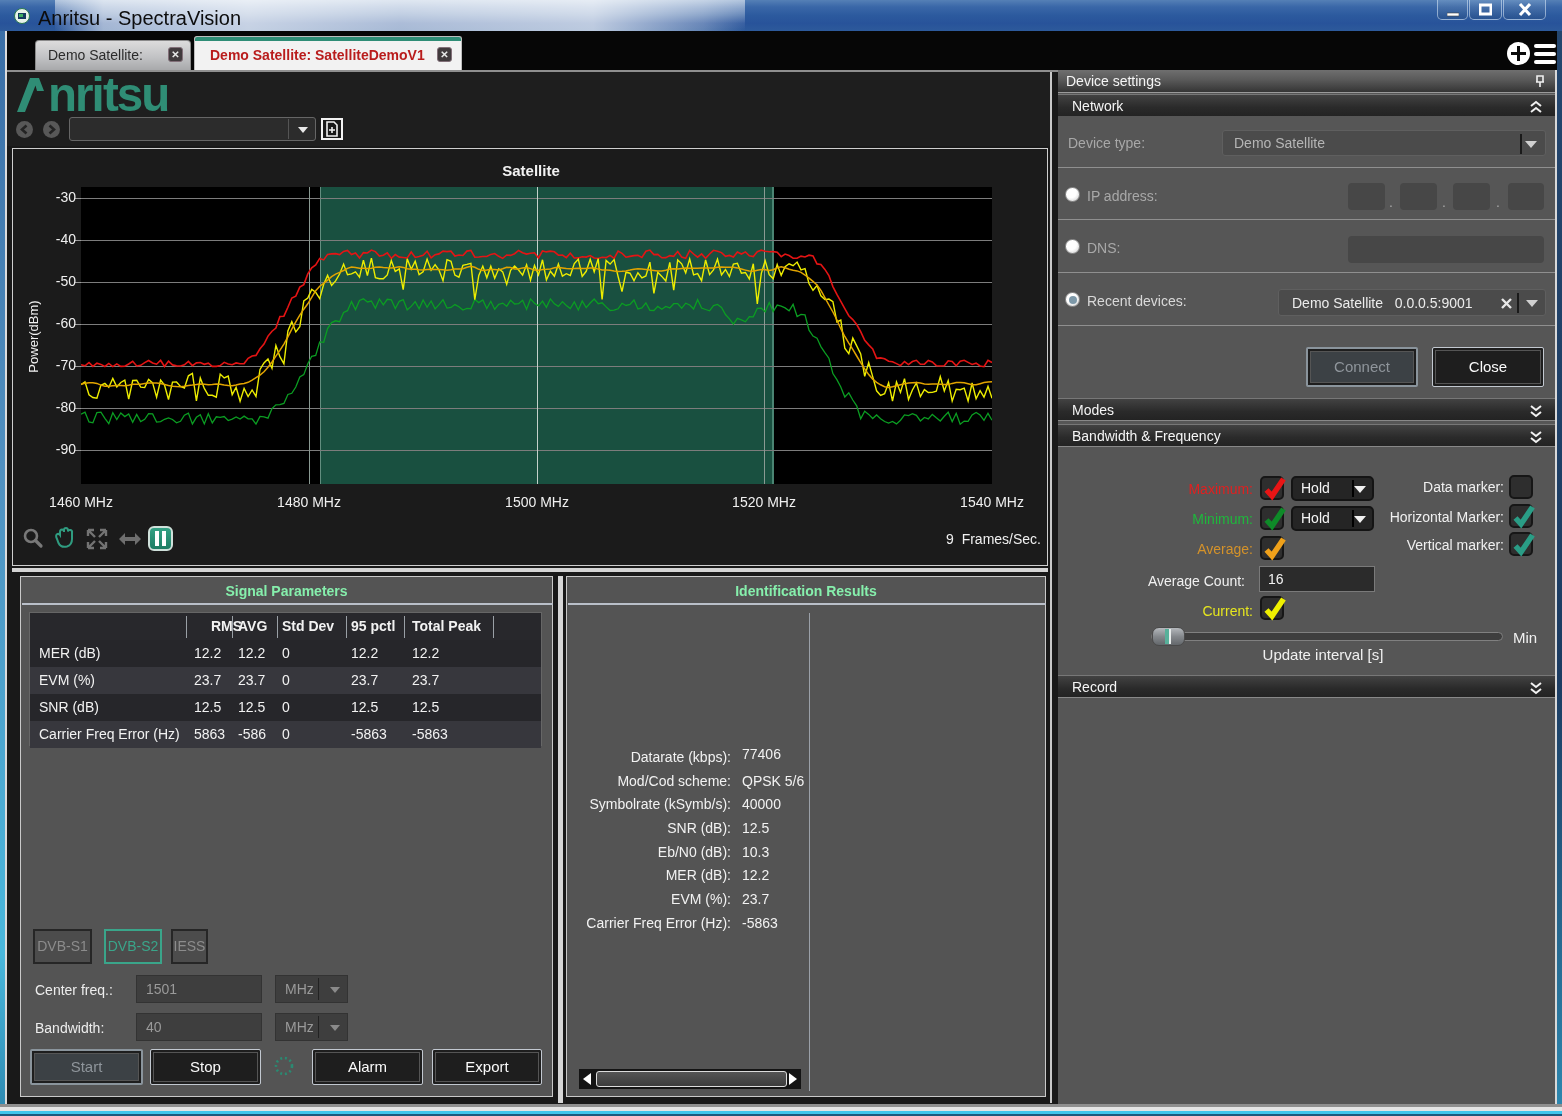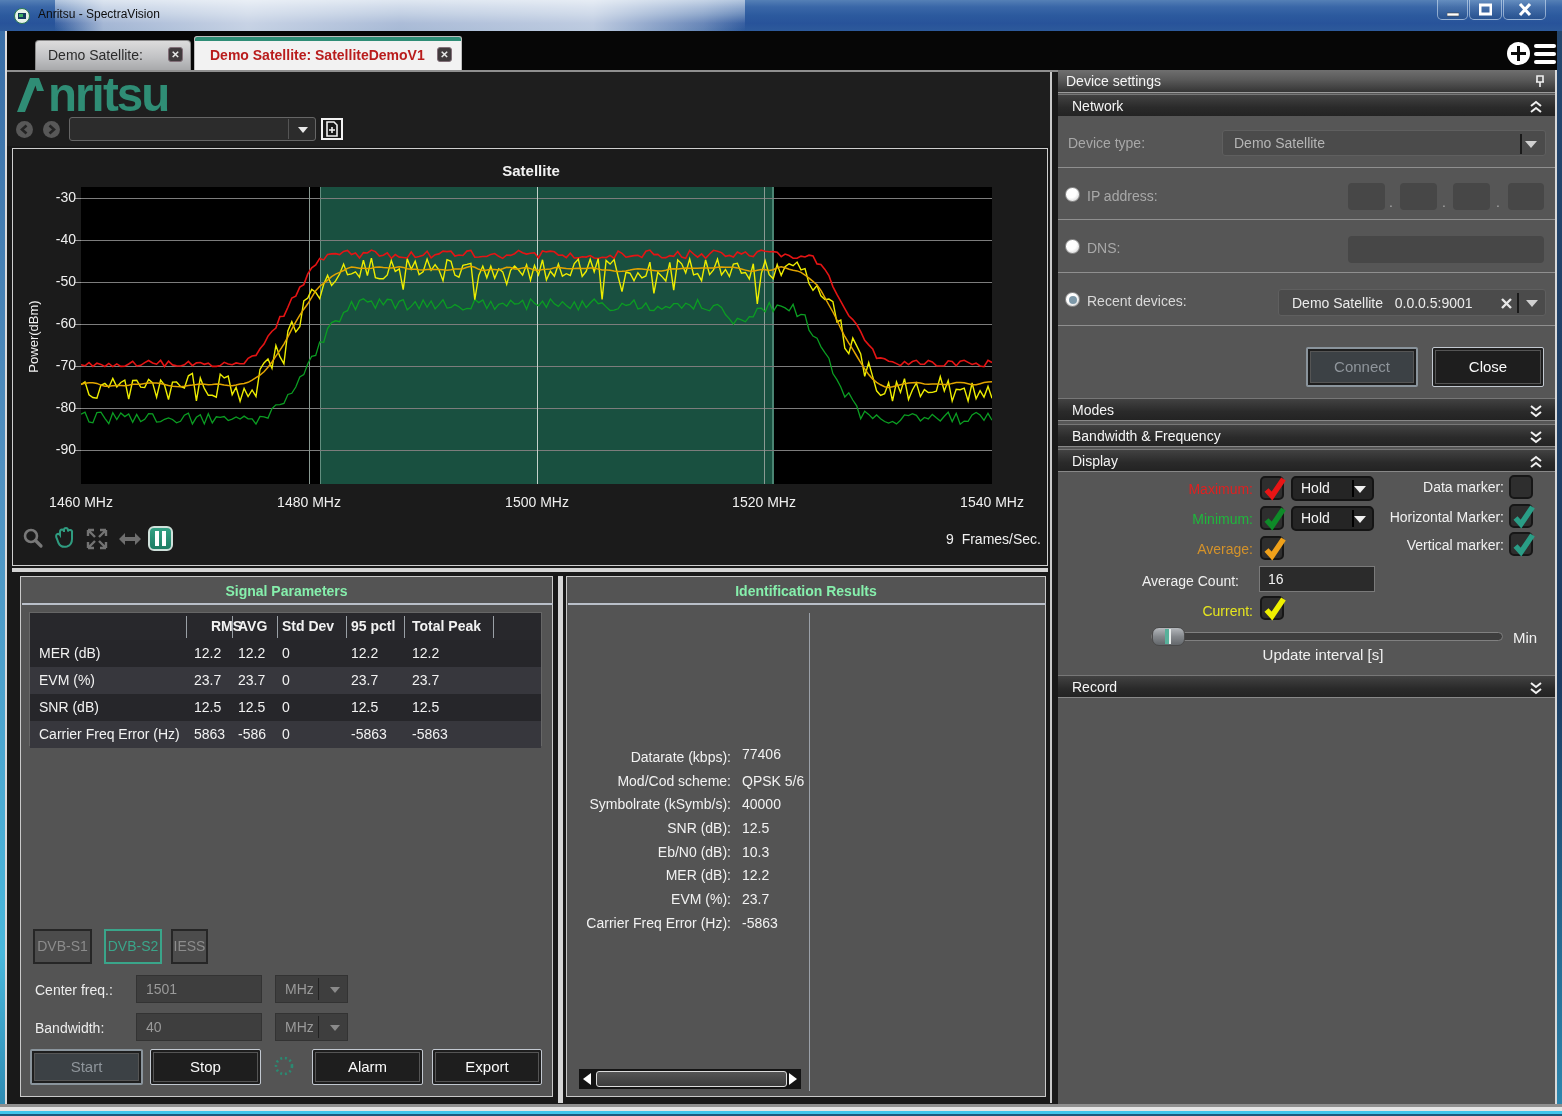--- a/index.html
+++ b/index.html
@@ -7,21 +7,21 @@
   .win{position:relative;width:1562px;height:1116px;overflow:hidden;
        font-family:"Liberation Sans",sans-serif;background:#191919;}
   .abs{position:absolute;}
   
   .titlebar{left:0;top:0;width:1562px;height:31px;
     background:linear-gradient(to bottom,#5580b6 0%,#3a67a8 22%,#2c5a9e 50%,#28539a 75%,#2d5a9b 100%);}
   .tb-haze{left:55px;top:0;width:690px;height:31px;
     background:
       linear-gradient(to right, rgba(255,255,255,0) 0%, rgba(255,255,255,.55) 7%, rgba(255,255,255,.72) 28%, rgba(255,255,255,.58) 50%, rgba(255,255,255,.68) 78%, rgba(255,255,255,.25) 94%, rgba(255,255,255,0) 100%),
       linear-gradient(to bottom, rgba(255,255,255,.55) 0%, rgba(255,255,255,.3) 45%, rgba(255,255,255,.08) 75%, rgba(255,255,255,0) 100%);}
-  .tb-title{left:38px;top:7px;font-size:12px;color:#0d0d0d;}
+  .tb-title{left:38px;top:7px;font-size:20px;color:#0d0d0d;}
   .tb-ico{left:14px;top:8px;width:16px;height:16px;border-radius:8px;background:#e8f2ea;border:1px solid #2a7a50;}
   .tb-ico i{position:absolute;left:3px;top:4px;width:8px;height:6px;background:#153a60;display:block;}
   .tb-ico b{position:absolute;left:4px;top:5px;width:4px;height:3px;background:#3fae62;display:block;}
   .wbtn{top:0;height:20px;border:1px solid rgba(220,235,250,.55);border-top:none;
         background:linear-gradient(to bottom,rgba(150,185,220,.25),rgba(40,70,110,.25));
         border-radius:0 0 5px 5px;color:#fff;text-align:center;}
   .wbtn svg{display:block;margin:0 auto;}
   
   .edgeL{left:0;top:31px;width:5px;height:1085px;background:linear-gradient(to bottom,#3a6ea6,#5090c0 40%,#49b8dd 85%,#2d88b0);}
   .edgeL2{left:5px;top:31px;width:2px;height:1085px;background:#dcdcdc;}
@@ -408,23 +408,20 @@
     </div>
     <div class="abs cbtn dis" style="left:248px;top:277px;width:112px;height:40px;line-height:35px;font-size:15px;">Connect</div>
     <div class="abs cbtn" style="left:374px;top:277px;width:112px;height:40px;line-height:38px;font-size:15px;">Close</div>
 
     <div class="abs shead" style="top:328px;">Modes<svg style="position:absolute;right:12px;top:5px;" width="14" height="14" viewBox="0 0 14 14">
           <path d="M2 2 L7 6 L12 2 M2 8 L7 12 L12 8" stroke="#f0f0f0" stroke-width="2" fill="none"></path>
         </svg></div>
     <div class="abs shead" style="top:354px;">Bandwidth &amp; Frequency<svg style="position:absolute;right:12px;top:5px;" width="14" height="14" viewBox="0 0 14 14">
           <path d="M2 2 L7 6 L12 2 M2 8 L7 12 L12 8" stroke="#f0f0f0" stroke-width="2" fill="none"></path>
         </svg></div>
-    <div class="abs shead" style="top:379px;">Display<svg style="position:absolute;right:12px;top:5px;" width="14" height="14" viewBox="0 0 14 14">
-          <path d="M2 6 L7 2 L12 6 M2 12 L7 8 L12 12" stroke="#f0f0f0" stroke-width="2" fill="none"></path>
-        </svg></div>
     <div class="abs rlab" style="left:45px;top:411px;width:150px;color:#e02020;">Maximum:</div>
     <div class="abs chk" style="left:202px;top:406px;">
         <svg width="24" height="26" viewBox="0 0 24 26">
           <path d="M4.5 15 L10 21 L21.5 4" stroke="#e81515" stroke-width="5.5" fill="none"></path>
         </svg>
       </div>
     <div class="abs hold" style="left:233px;top:406px;">Hold<span class="sep"></span><span class="arr"></span></div>
     <div class="abs rlab clab" style="left:296px;top:409px;width:150px;">Data marker:</div>
     <div class="abs chk" style="left:451px;top:405px;"></div>
     <div class="abs rlab" style="left:45px;top:441px;width:150px;color:#1eb83c;">Minimum:</div>
@@ -445,21 +442,21 @@
         <svg width="24" height="26" viewBox="0 0 24 26">
           <path d="M4.5 15 L10 21 L21.5 4" stroke="#efa11a" stroke-width="5.5" fill="none"></path>
         </svg>
       </div>
     <div class="abs rlab clab" style="left:296px;top:467px;width:150px;">Vertical marker:</div>
     <div class="abs chk" style="left:451px;top:462px;">
         <svg width="24" height="26" viewBox="0 0 24 26">
           <path d="M4.5 15 L10 21 L21.5 4" stroke="#2a9d86" stroke-width="5.5" fill="none"></path>
         </svg>
       </div>
-    <div class="abs rlab clab" style="left:31px;top:503px;width:150px;">Average Count:</div>
+    <div class="abs rlab clab" style="left:37px;top:503px;width:150px;">Average Count:</div>
     <div class="abs" style="left:201px;top:496px;width:116px;height:26px;background:#2b2b2b;border:1px solid #7a7a7a;color:#f2f2f2;font-size:14px;line-height:24px;padding-left:8px;">16</div>
     <div class="abs rlab" style="left:45px;top:533px;width:150px;color:#e6e61e;">Current:</div>
     <div class="abs chk" style="left:202px;top:526px;">
         <svg width="24" height="26" viewBox="0 0 24 26">
           <path d="M4.5 15 L10 21 L21.5 4" stroke="#f0f000" stroke-width="5.5" fill="none"></path>
         </svg>
       </div>
     <div class="abs" style="left:93px;top:562px;width:352px;height:9px;border:1px solid #808080;border-radius:5px;background:#3e3e3e;"></div>
     <div class="abs" style="left:94px;top:557px;width:33px;height:19px;border:1px solid #4a4a4a;border-radius:7px;background:linear-gradient(to bottom,#b4b8bc,#84888c 50%,#63676b);">
       <div style="position:absolute;left:12px;top:1px;width:4px;height:15px;background:#57b09a;"></div>

